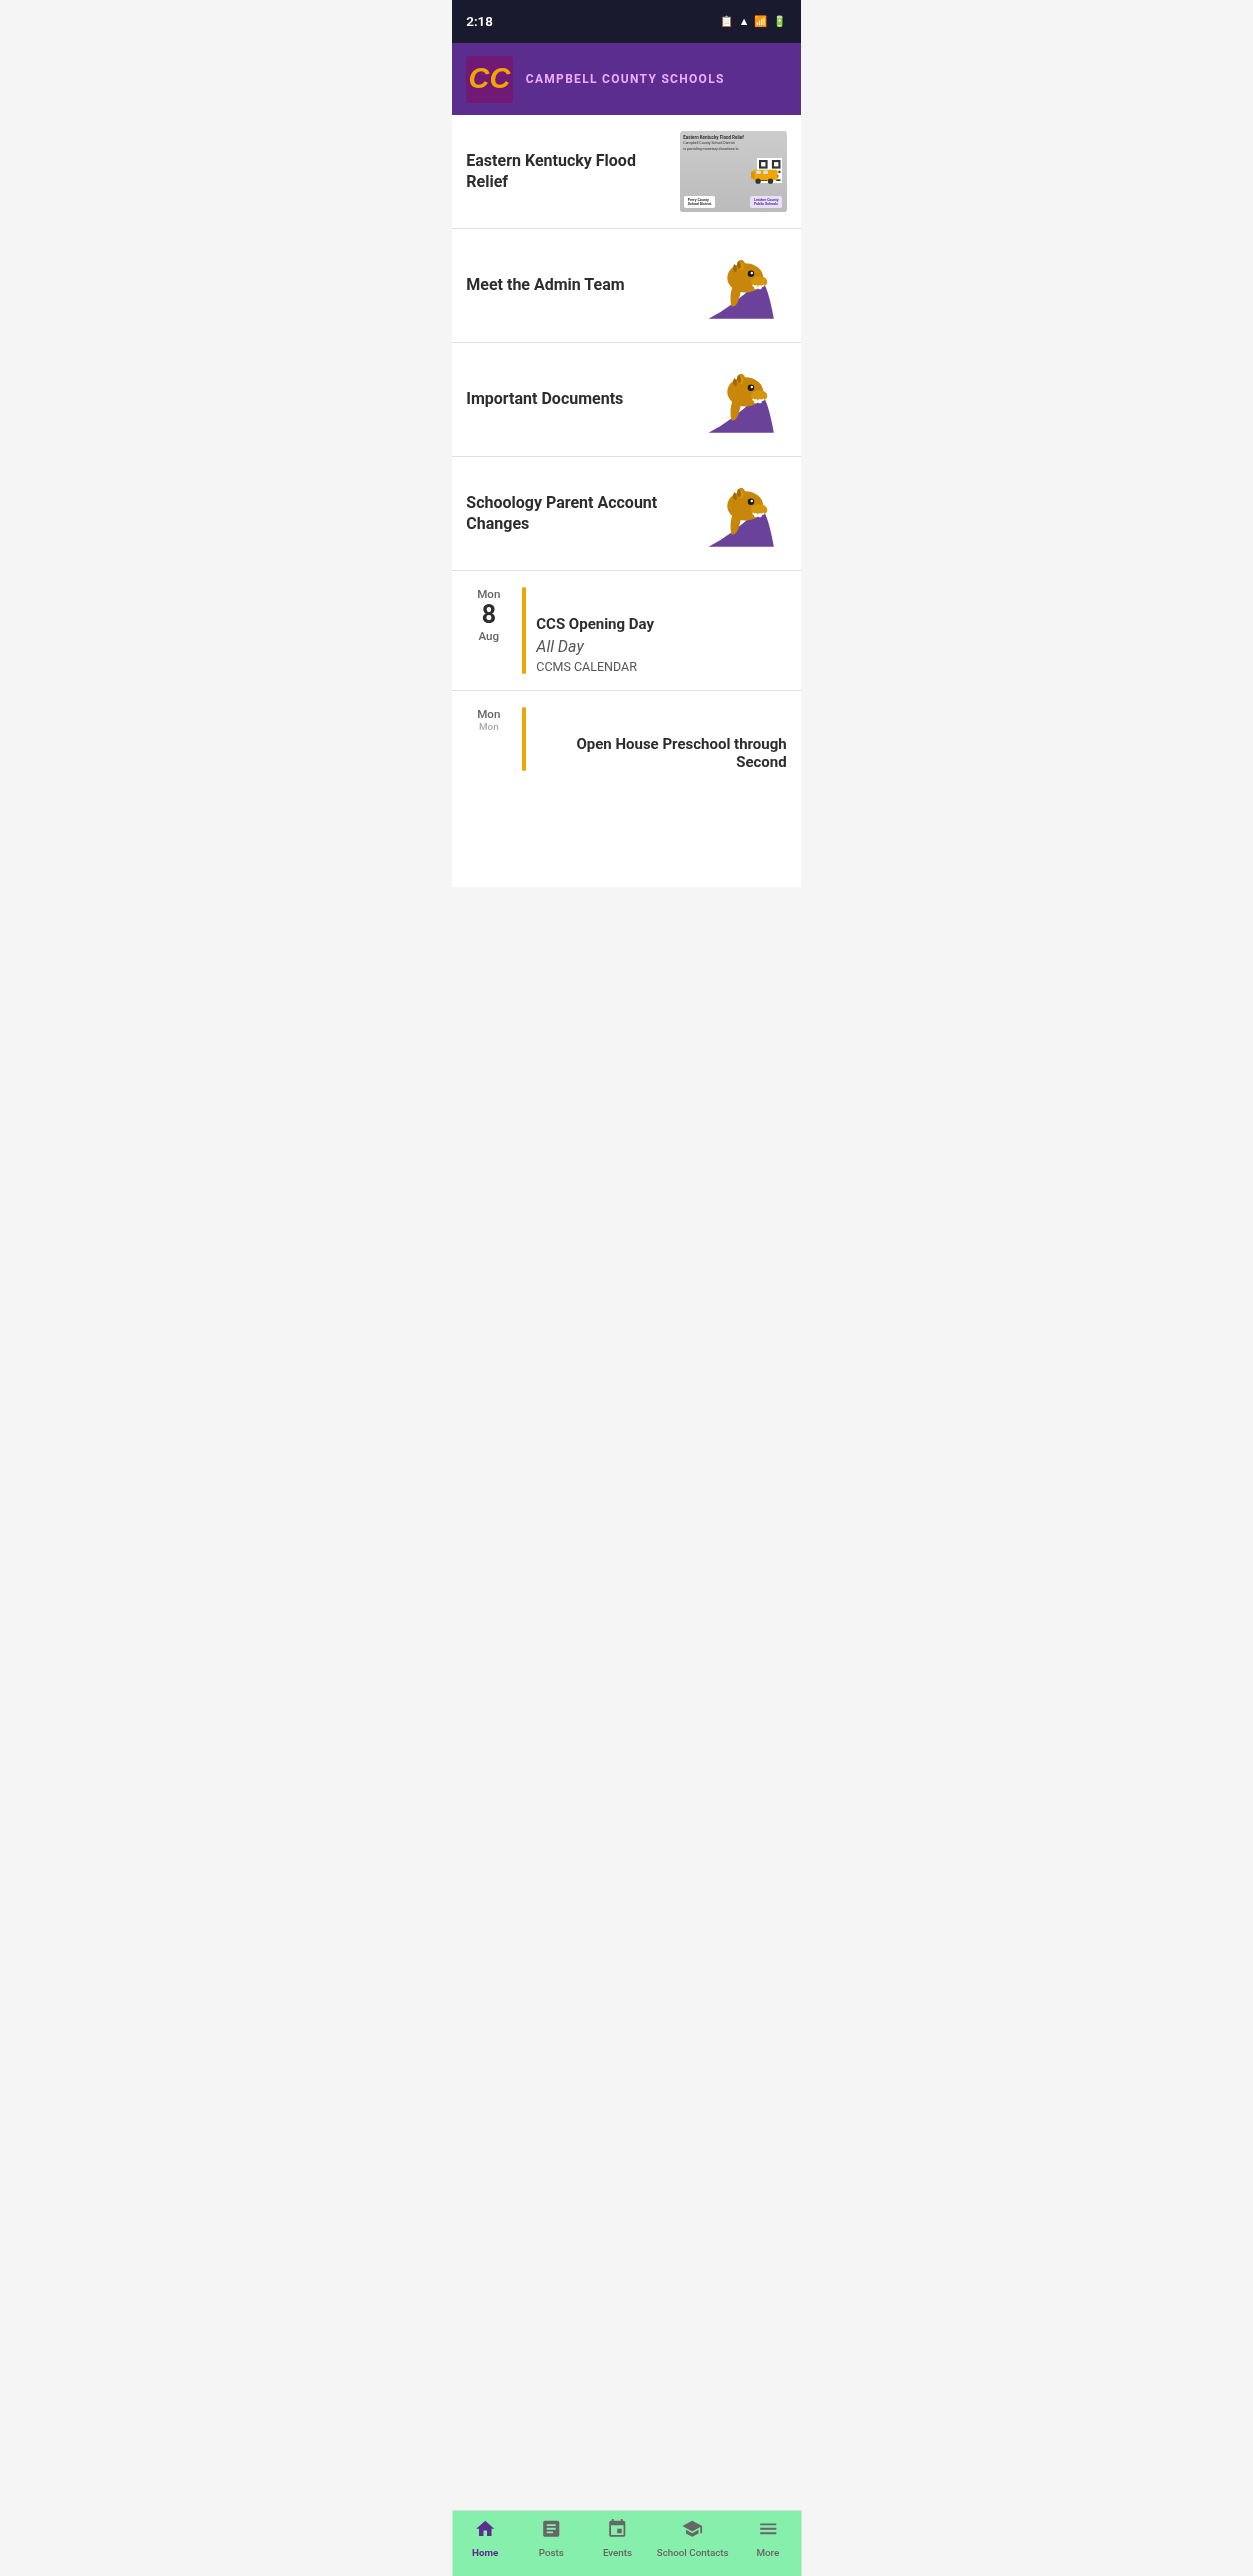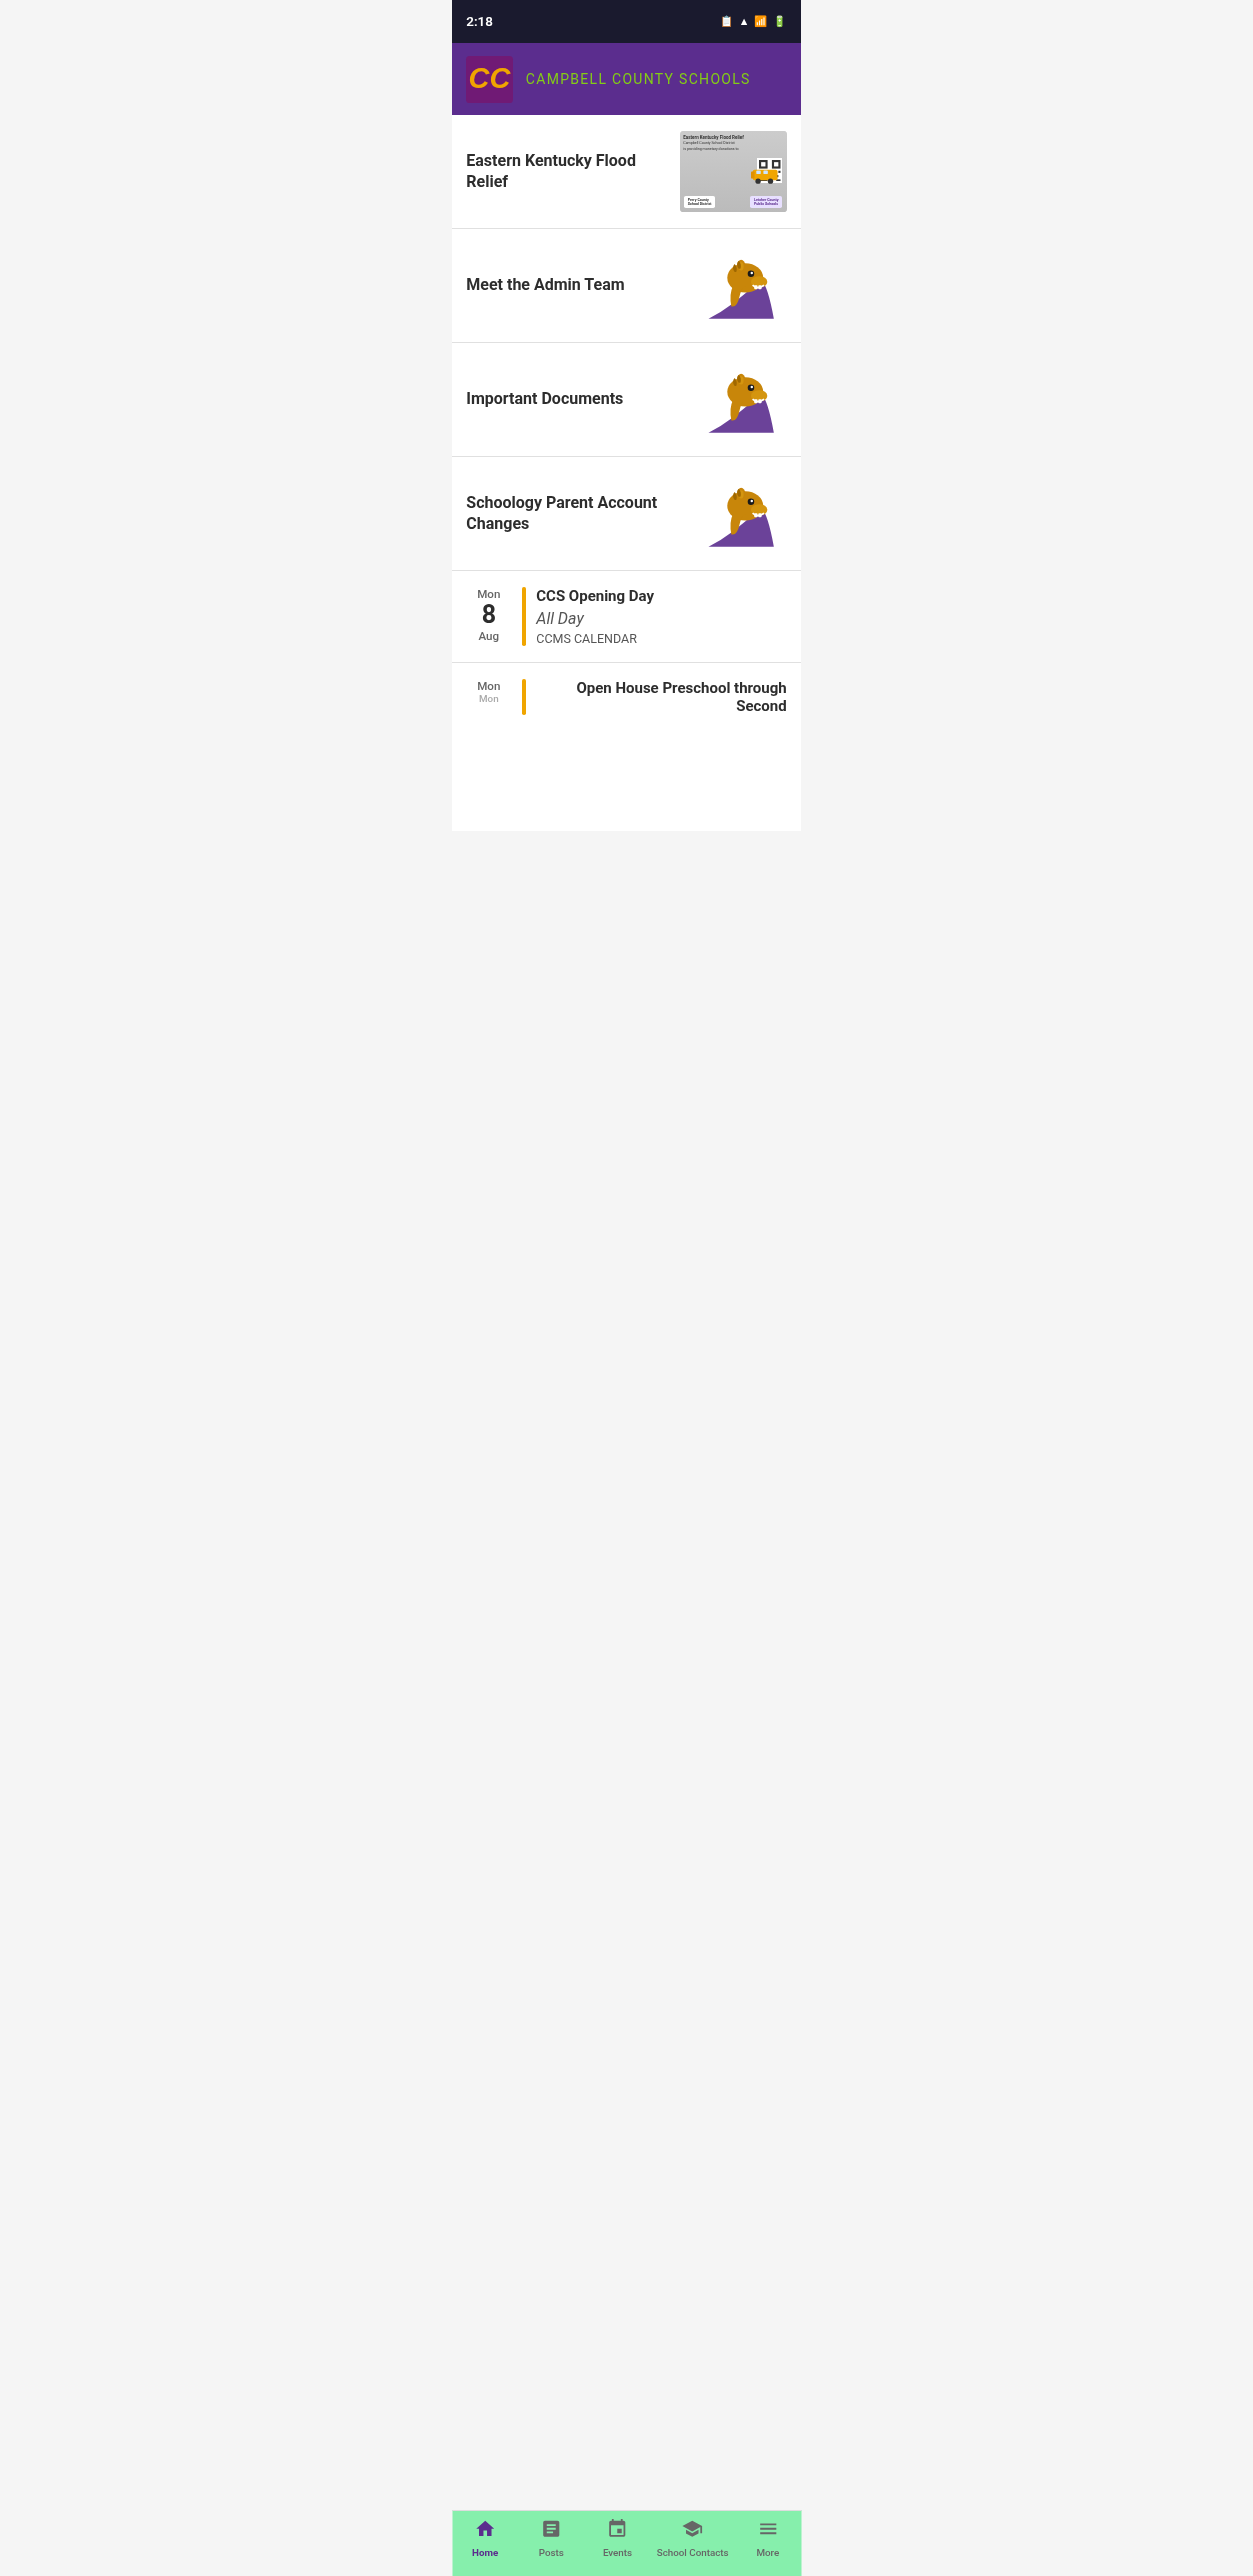--- a/index.html
+++ b/index.html
@@ -66,23 +66,23 @@
 
     .logo-cc {
       font-size: 25px;
       font-weight: 900;
       color: #f0a500;
       font-style: italic;
       line-height: 1;
     }
 
     .app-title {
-      color: #84cc16;
-      font-size: 14px;
-      font-weight: 400;
+      color: #f0abfc;
+      font-size: 12px;
+      font-weight: 700;
       letter-spacing: 1.3px;
       text-transform: uppercase;
     }
 
     
     .content-area {
       background: white;
       overflow-y: auto;
     }
 
@@ -195,20 +195,21 @@
       width: 3.6px;
       background: #f0a500;
       border-radius: 1.8px;
       align-self: stretch;
       min-height: 54px;
       flex-shrink: 0;
     }
 
     .cal-content {
       flex: 1;
+      margin-top: 28px;
     }
 
     .cal-event-title {
       font-size: 15px;
       font-weight: 700;
       color: #2d2d2d;
       margin-bottom: 3.6px;
     }
 
     .cal-all-day {

